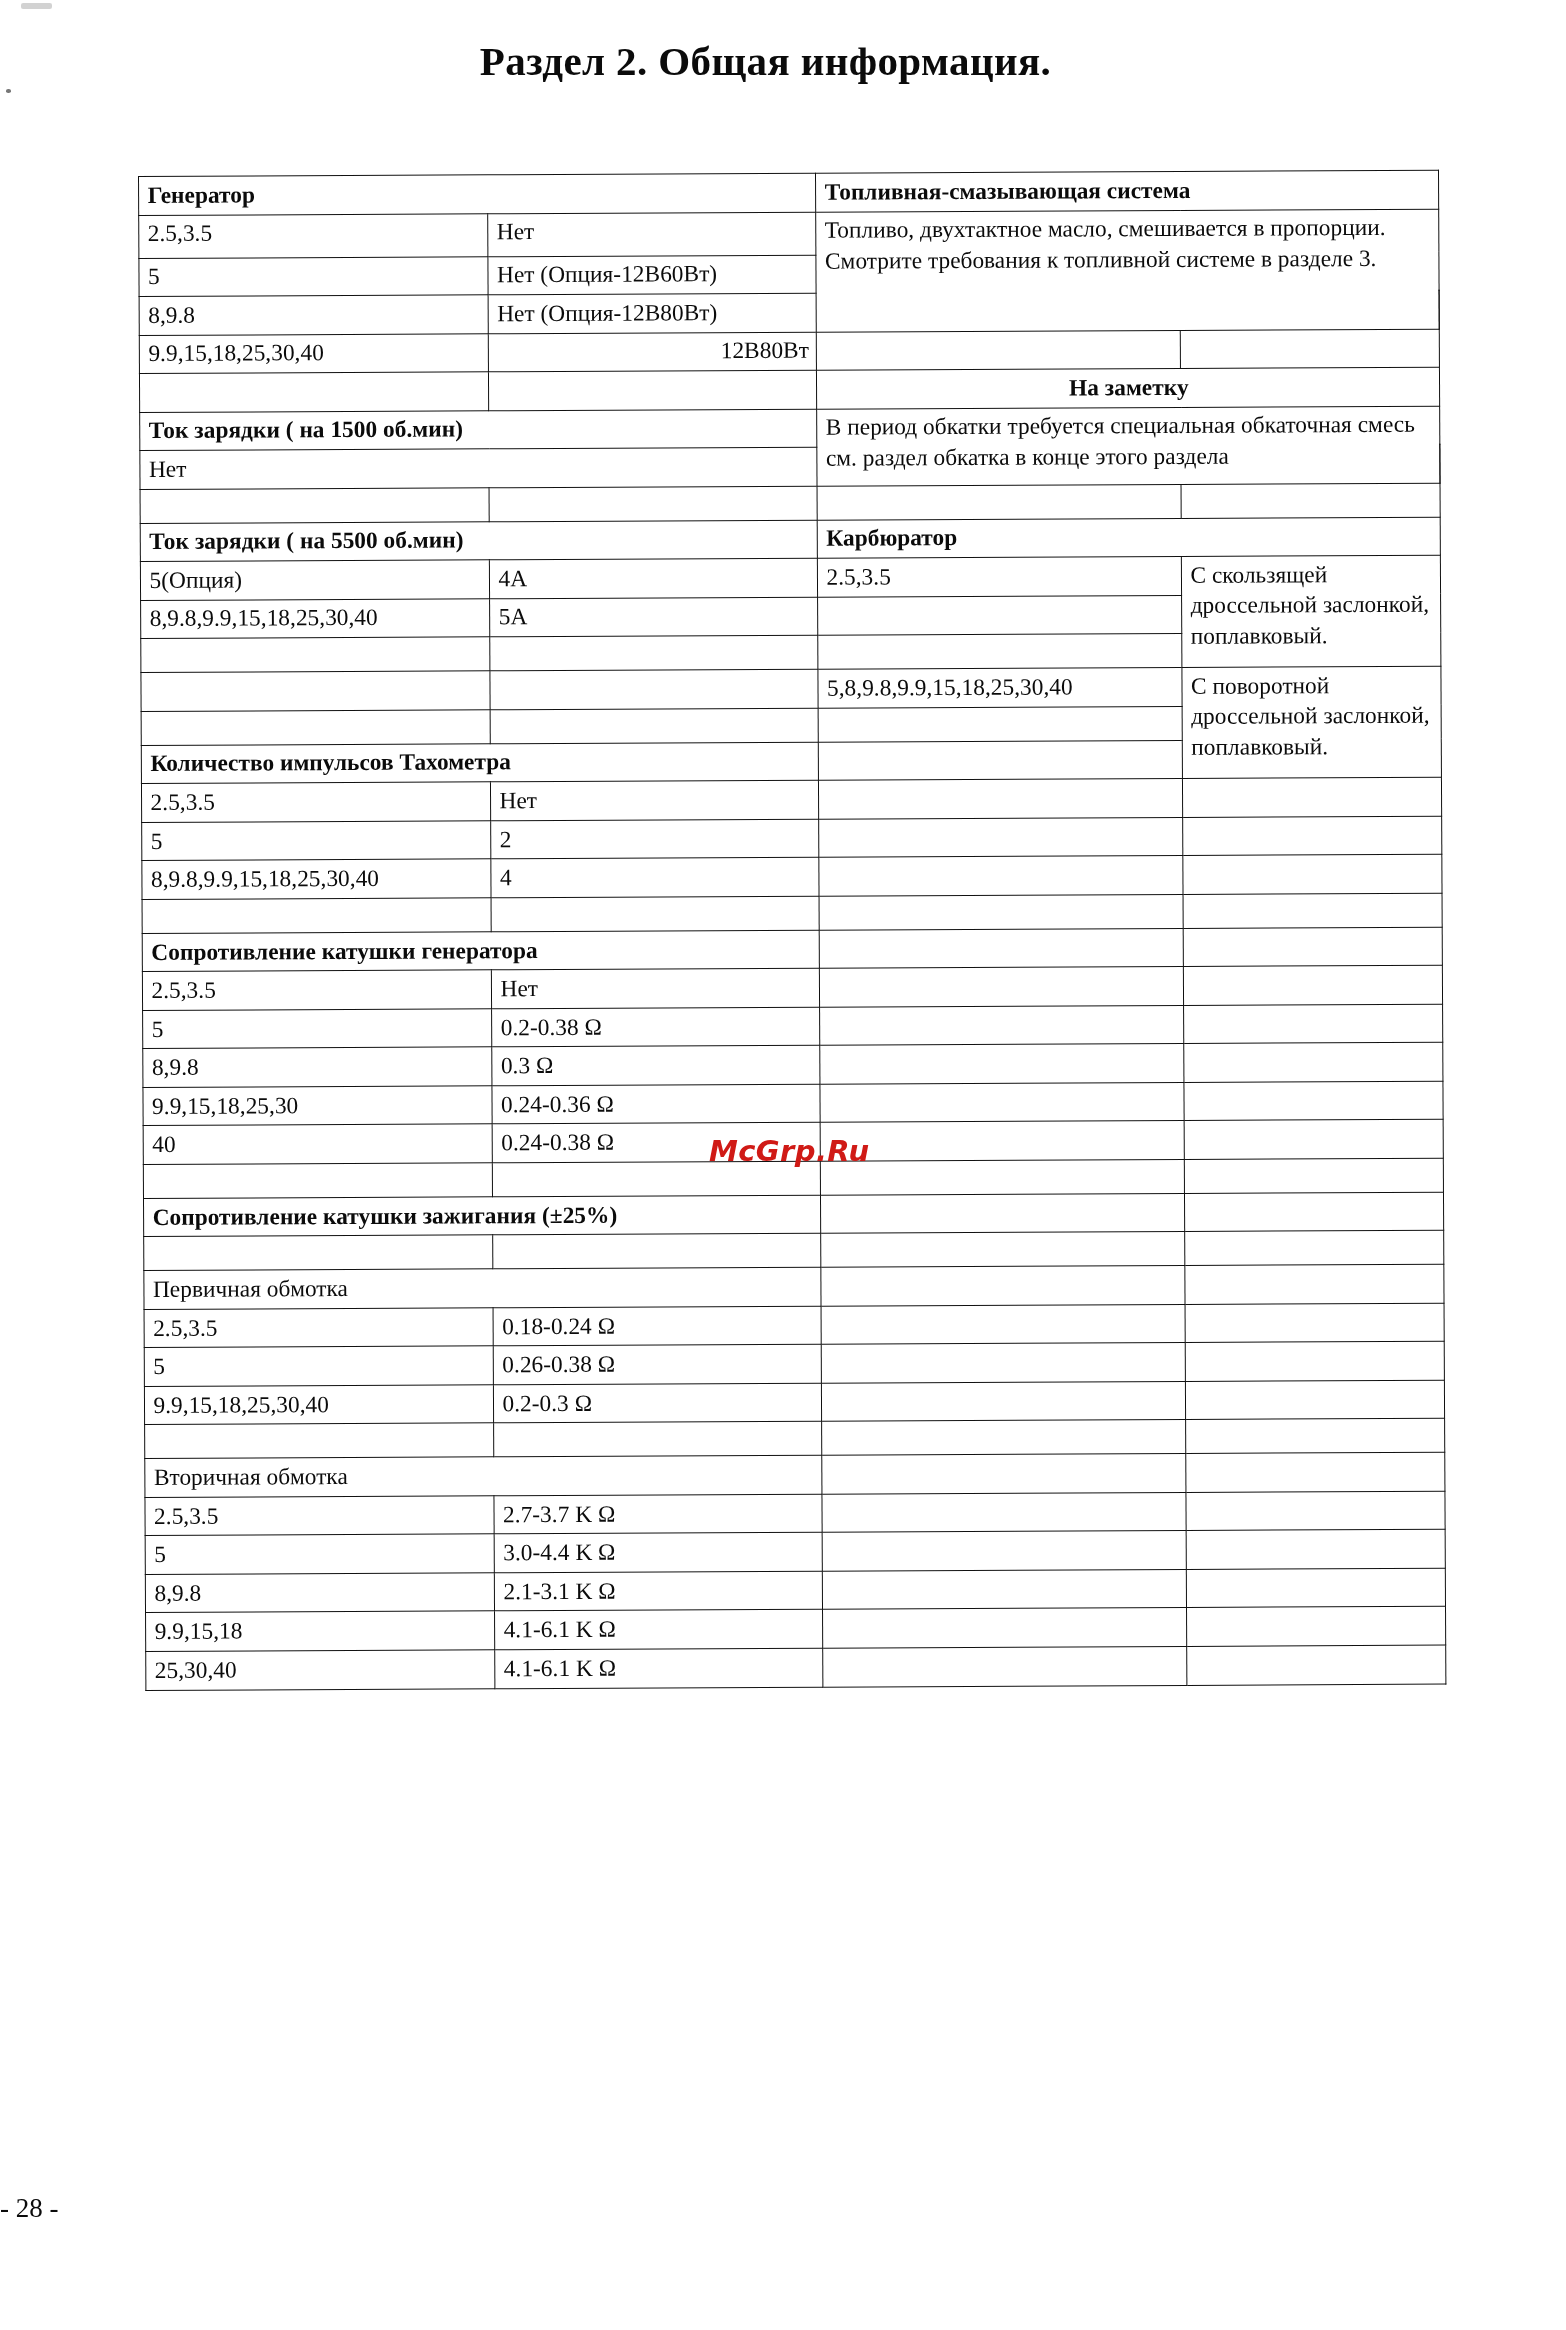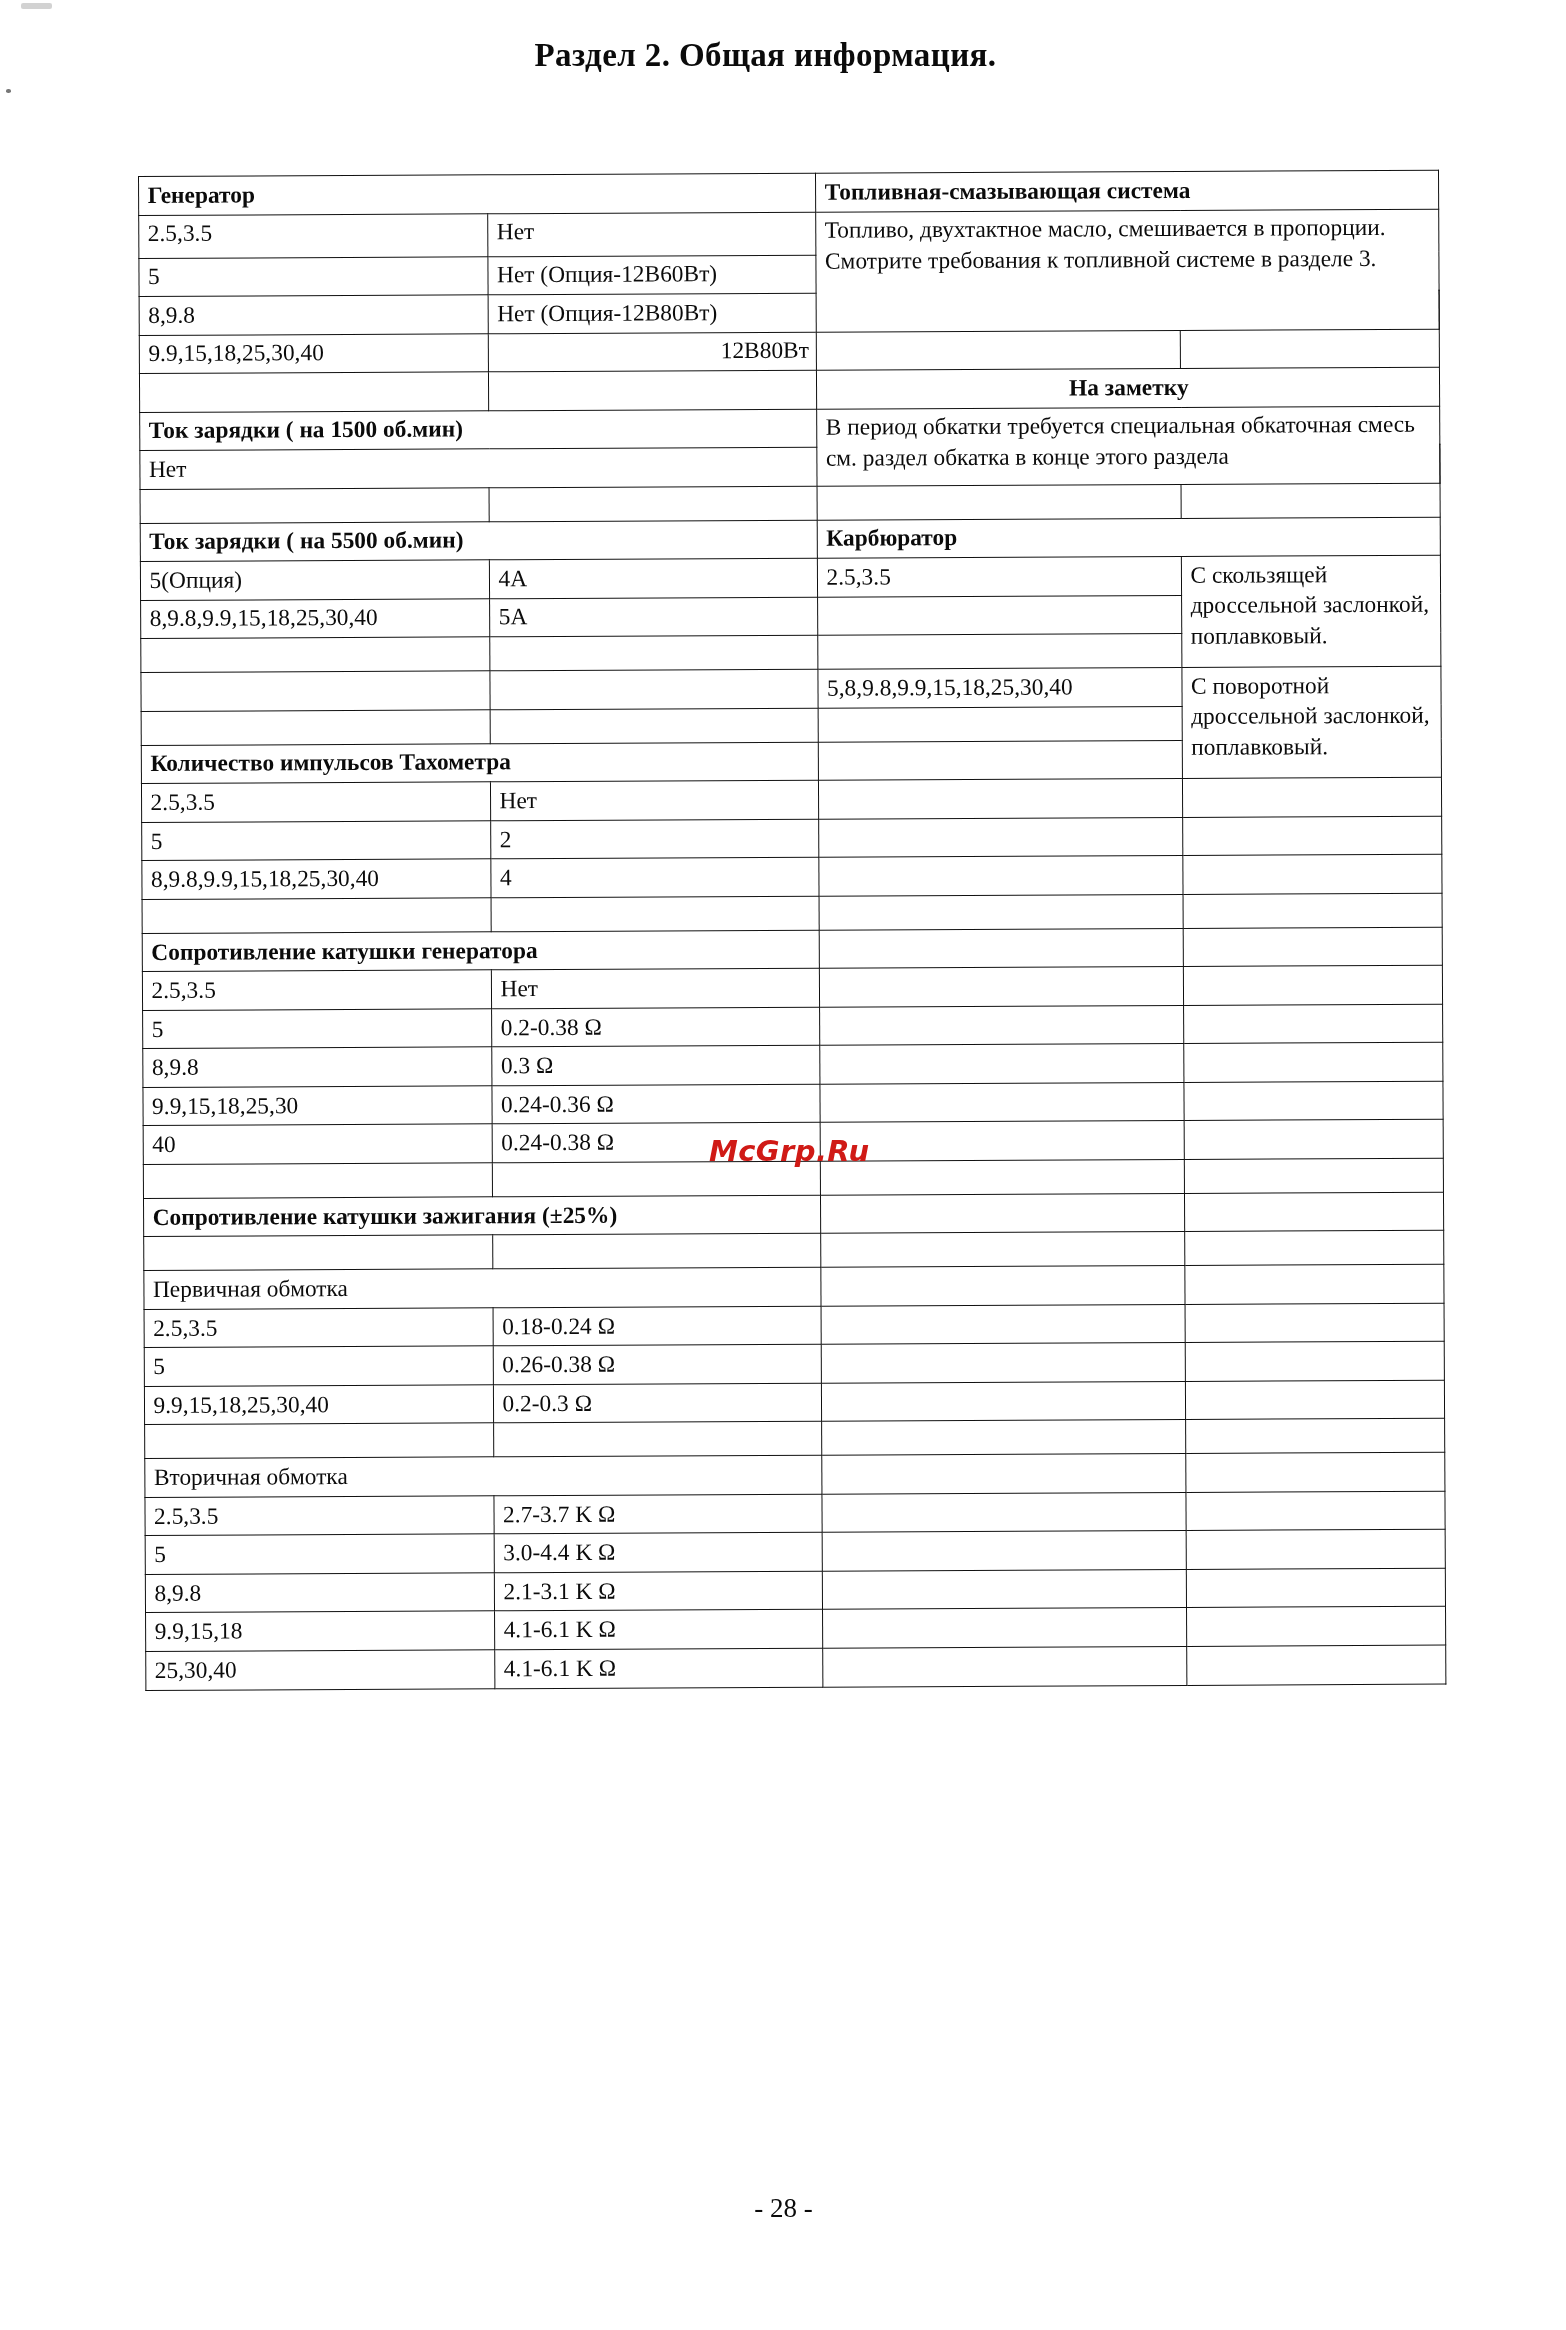--- a/index.html
+++ b/index.html
@@ -27,21 +27,21 @@
   .speck-b { left: 21px; top: 2.8px;   width: 31px; height: 6.4px; opacity:.25; border-radius:2.1px;}
   .speck-c { left: 1383px; top: 890px; width: 5px; height: 4.3px; }
 
   
   .page-title {
     position: absolute;
     left: 0;
     top: 37px;
     width: 1531px;
     text-align: center;
-    font-size: 33px;
+    font-size: 41px;
     font-weight: bold;
     letter-spacing: 0.4px;
     font-family: "Liberation Serif", "DejaVu Serif", serif;
   }
 
   
   .sheet {
     position: absolute;
     left: 138px;
     top: 176px;
@@ -93,21 +93,21 @@
     z-index: 9;
     pointer-events: none;
   }
 
   
   .page-number {
     position: absolute;
     left: 0;
     top: 2193px;
     width: 1567px;
-    text-align: center;
+    text-align: left;
     font-size: 27px;
     font-family: "Liberation Serif", "DejaVu Serif", serif;
   }
 </style>
 </head>
 <body>
 
 <div class="scan-speck speck-a"></div>
 <div class="scan-speck speck-b"></div>
 <div class="scan-speck speck-c"></div>

